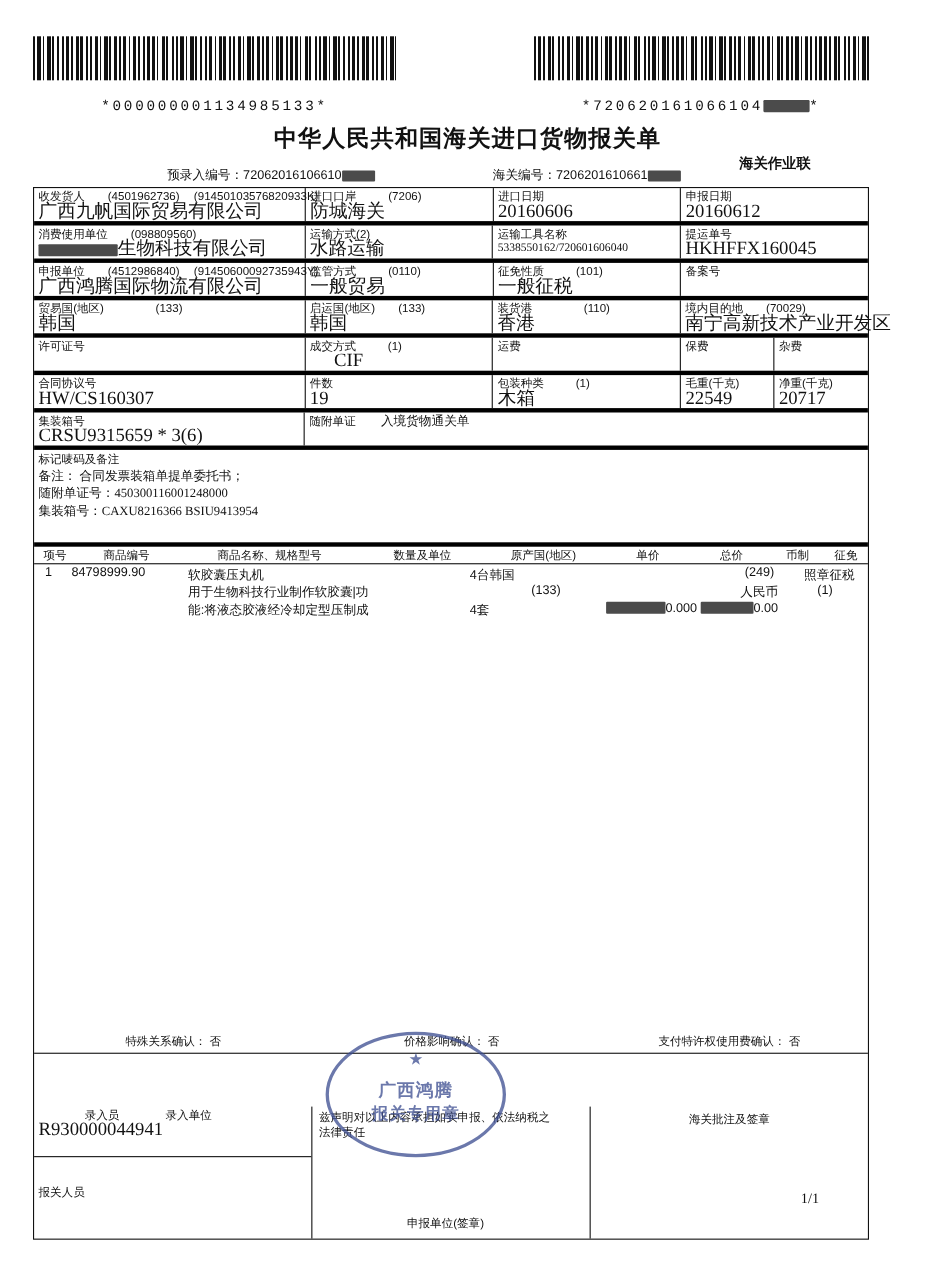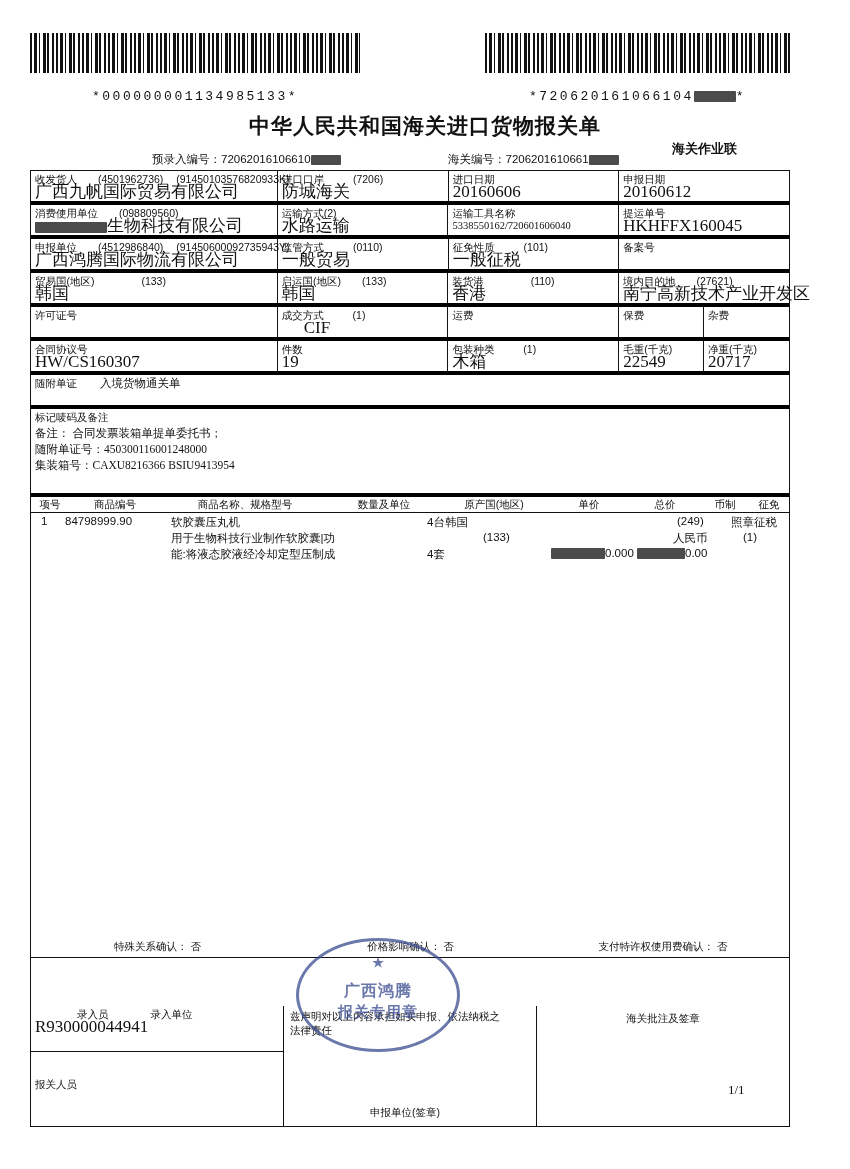--- a/index.html
+++ b/index.html
@@ -367,21 +367,21 @@
       <div class="cell w-c">
         <div class="lbl">
           <span>装货港</span>
           <span style="margin-left:44px">(110)</span>
         </div>
         <div class="val val-serif">香港</div>
       </div>
       <div class="cell w-d">
         <div class="lbl">
           <span>境内目的地</span>
-          <span style="margin-left:18px">(27621)</span>
+          <span style="margin-left:18px">(70029)</span>
         </div>
         <div class="val val-serif">南宁高新技术产业开发区</div>
       </div>
     </div>
 
     <div class="row">
       <div class="cell w-a">
         <div class="lbl">许可证号</div>
         <div class="val val-serif"></div>
       </div>
@@ -426,20 +426,24 @@
         <div class="lbl">毛重(千克)</div>
         <div class="val val-serif">22549</div>
       </div>
       <div class="cell" style="width:85px">
         <div class="lbl">净重(千克)</div>
         <div class="val val-serif">20717</div>
       </div>
     </div>
 
     <div class="row">
+      <div class="cell w-a">
+        <div class="lbl">集装箱号</div>
+        <div class="val val-serif">CRSU9315659 * 3(6)</div>
+      </div>
       <div class="cell" style="width:513px">
         <div class="lbl">
           <span>随附单证</span>
           <span style="margin-left:20px;font-size:11.5px">入境货物通关单</span>
         </div>
       </div>
     </div>
 
     <div class="row">
       <div class="cell" style="width:758px;min-height:84px">

